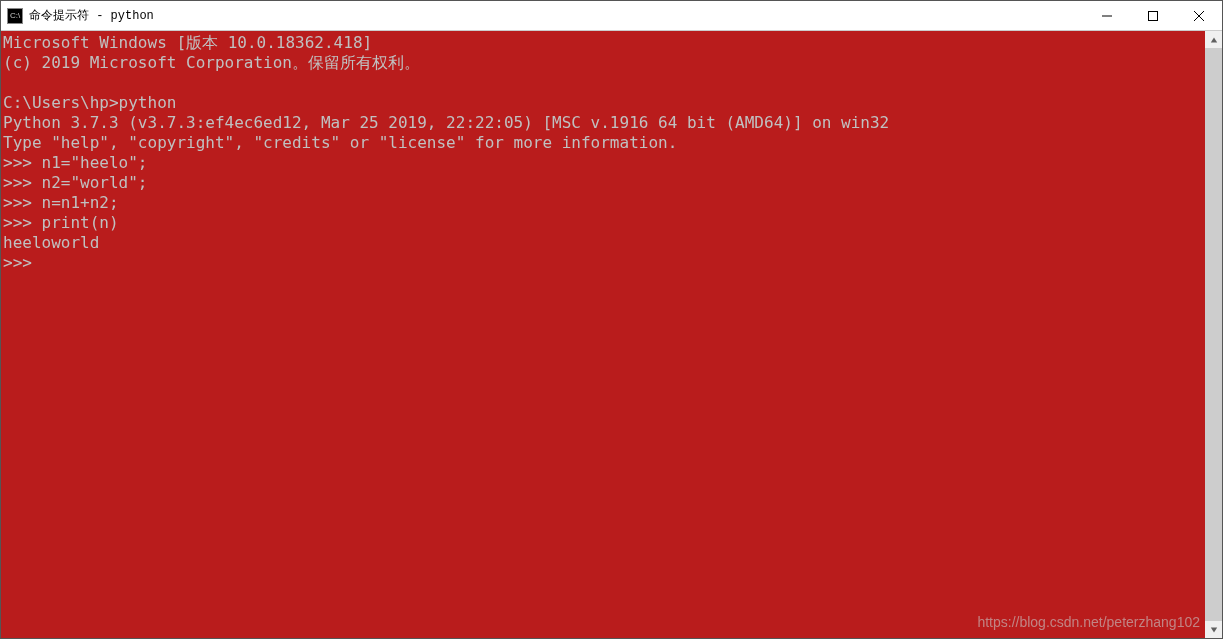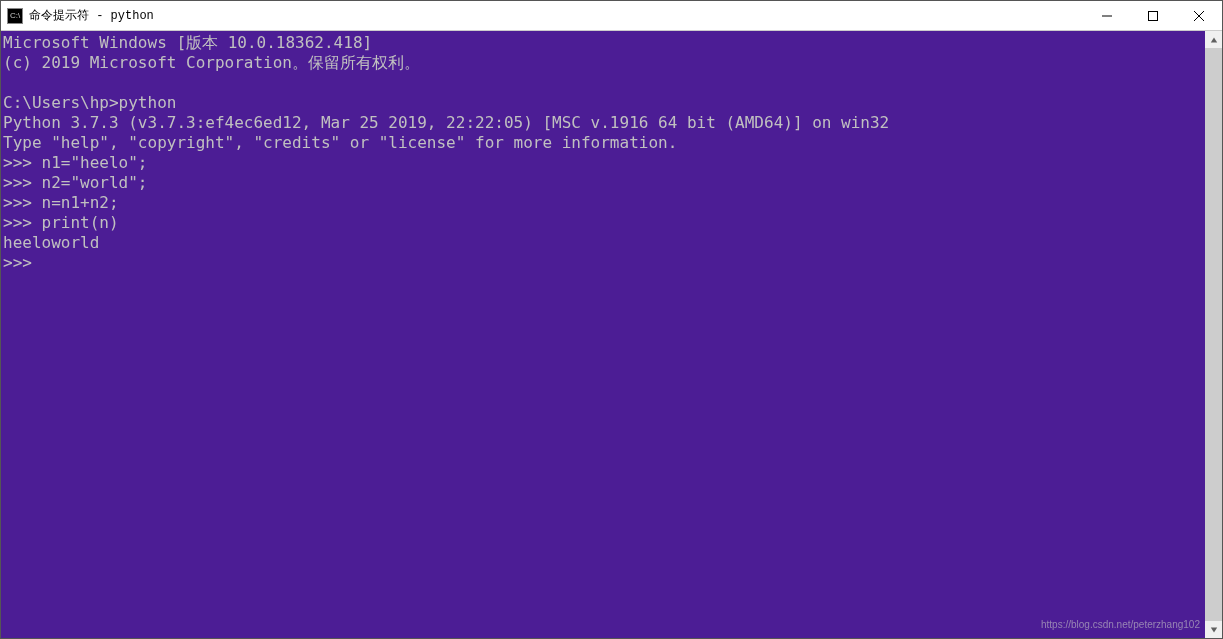--- a/index.html
+++ b/index.html
@@ -66,21 +66,21 @@
       color: #000;
       font-family: "Segoe MDL2 Assets", sans-serif;
       font-size: 10px;
     }
     .ctrl-btn svg {
       width: 10px;
       height: 10px;
     }
     .terminal-body {
       flex: 1;
-      background: #4c1d95;
+      background: #b91c1c;
       position: relative;
       display: flex;
     }
     .terminal-content {
       flex: 1;
       padding: 2px 0 0 2px;
       color: #c0c0c0;
       font-size: 16px;
       line-height: 20px;
       font-family: "NSimSun", "SimSun", "Consolas", monospace;
@@ -116,21 +116,21 @@
       left: 0;
       width: 100%;
       height: 100%;
       background: #cdcdcd;
     }
     .watermark {
       position: absolute;
       bottom: 8px;
       right: 22px;
       color: rgba(200, 200, 200, 0.6);
-      font-size: 10px;
+      font-size: 14px;
       font-family: Arial, sans-serif;
     }
   </style>
 </head>
 <body>
 
 <div class="window">
   <div class="titlebar">
     <div class="titlebar-left">
       <div class="app-icon">C:\</div>

